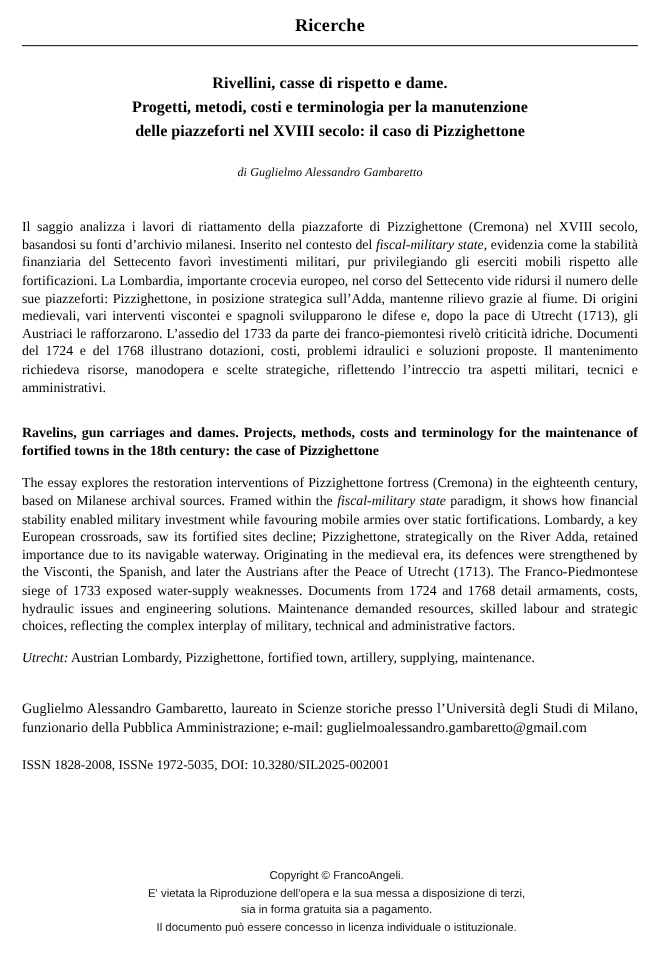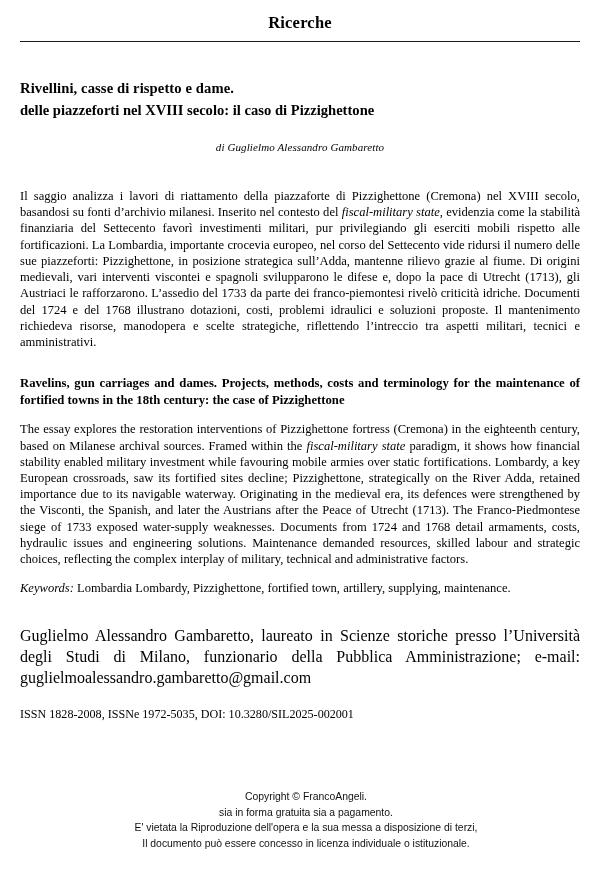--- a/index.html
+++ b/index.html
@@ -36,24 +36,25 @@
   }
   .rule {
     border: 0;
     border-top: 1.4px solid #1a1a1a;
     margin: 9px 0 0 0;
     width: 100%;
   }
 
   
   .title-block {
+    text-align: center;
     font-weight: bold;
     font-size: 14.6px;
     line-height: 1.5;
-    margin-top: 36px;
+    margin-top: 24px;
   }
   .title-line { display: block; white-space: nowrap; }
   .title-line.first { letter-spacing: 0.1px; }
 
   .byline {
     text-align: center;
     font-style: italic;
     font-size: 11px;
     margin-top: 19px;
     letter-spacing: 0.1px;
@@ -81,21 +82,21 @@
   .subtitle-en {
     font-weight: bold;
     font-size: 12.7px;
     line-height: 1.3;
     margin-top: 25px;
     text-align: justify;
   }
 
   
   .author-note {
-    font-size: 16px;
+    font-size: 13px;
     line-height: 1.30;
     margin-top: 30px;
     text-align: justify;
   }
 
   .pubinfo {
     font-size: 12.1px;
     line-height: 1.28;
     margin-top: 18px;
   }
@@ -121,44 +122,45 @@
 <body>
 
 <div class="page">
   <div class="content">
 
     <div class="runhead">Ricerche</div>
     <hr class="rule">
 
     <div class="title-block">
       <span class="title-line first">Rivellini, casse di rispetto e dame.</span>
+      <span class="title-line">Progetti, metodi, costi e terminologia per la manutenzione</span>
       <span class="title-line">delle piazzeforti nel XVIII secolo: il caso di Pizzighettone</span>
     </div>
 
     <div class="byline">di Guglielmo Alessandro Gambaretto</div>
 
     <p class="abstract it">Il saggio analizza i lavori di riattamento della piazzaforte di Pizzighettone (Cremona) nel XVIII secolo, basandosi su fonti d’archivio milanesi. Inserito nel contesto del <em>fiscal-military state</em>, evidenzia come la stabilità finanziaria del Settecento favorì investimenti militari, pur privilegiando gli eserciti mobili rispetto alle fortificazioni. La Lombardia, importante crocevia europeo, nel corso del Settecento vide ridursi il numero delle sue piazzeforti: Pizzighettone, in posizione strategica sull’Adda, mantenne rilievo grazie al fiume. Di origini medievali, vari interventi viscontei e spagnoli svilupparono le difese e, dopo la pace di Utrecht (1713), gli Austriaci le rafforzarono. L’assedio del 1733 da parte dei franco-piemontesi rivelò criticità idriche. Documenti del 1724 e del 1768 illustrano dotazioni, costi, problemi idraulici e soluzioni proposte. Il mantenimento richiedeva risorse, manodopera e scelte strategiche, riflettendo l’intreccio tra aspetti militari, tecnici e amministrativi.</p>
 
 
     <p class="subtitle-en">Ravelins, gun carriages and dames. Projects, methods, costs and terminology for the maintenance of fortified towns in the 18th century: the case of Pizzighettone</p>
 
     <p class="abstract en">The essay explores the restoration interventions of Pizzighettone fortress (Cremona) in the eighteenth century, based on Milanese archival sources. Framed within the <em>fiscal-military state</em> paradigm, it shows how financial stability enabled military investment while favouring mobile armies over static fortifications. Lombardy, a key European crossroads, saw its fortified sites decline; Pizzighettone, strategically on the River Adda, retained importance due to its navigable waterway. Originating in the medieval era, its defences were strengthened by the Visconti, the Spanish, and later the Austrians after the Peace of Utrecht (1713). The Franco-Piedmontese siege of 1733 exposed water-supply weaknesses. Documents from 1724 and 1768 detail armaments, costs, hydraulic issues and engineering solutions. Maintenance demanded resources, skilled labour and strategic choices, reflecting the complex interplay of military, technical and administrative factors.</p>
 
     <p class="keywords">
-      <span class="lead">Keywords:</span>
-      <span>Lombardia Lombardy, Pizzighettone, fortified town, artillery, supplying, maintenance.</span>
+      <span class="lead">Utrecht:</span>
+      <span>Austrian Lombardy, Pizzighettone, fortified town, artillery, supplying, maintenance.</span>
     </p>
 
     <p class="author-note">Guglielmo Alessandro Gambaretto, laureato in Scienze storiche presso l’Università degli Studi di Milano, funzionario della Pubblica Amministrazione; e-mail: guglielmoalessandro.gambaretto@gmail.com</p>
 
     <div class="pubinfo">
       <div>ISSN 1828-2008, ISSNe 1972-5035, DOI: 10.3280/SIL2025-002001</div>
     </div>
 
   </div>
 
   <div class="footer">
     <div>Copyright © FrancoAngeli.</div>
+    <div>E' vietata la Riproduzione dell'opera e la sua messa a disposizione di terzi,</div>
     <div>sia in forma gratuita sia a pagamento.</div>
-    <div>E' vietata la Riproduzione dell'opera e la sua messa a disposizione di terzi,</div>
     <div>Il documento può essere concesso in licenza individuale o istituzionale.</div>
   </div>
 </div>
 
 </body></html>

